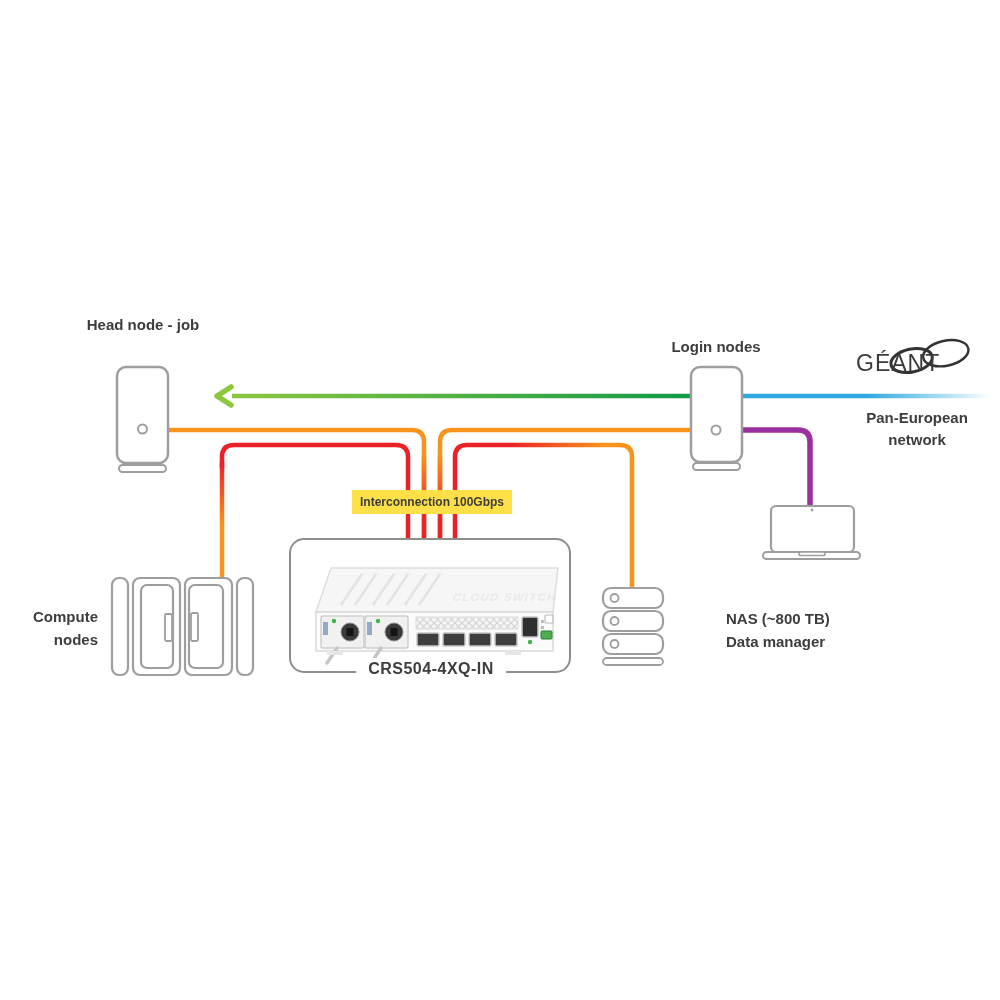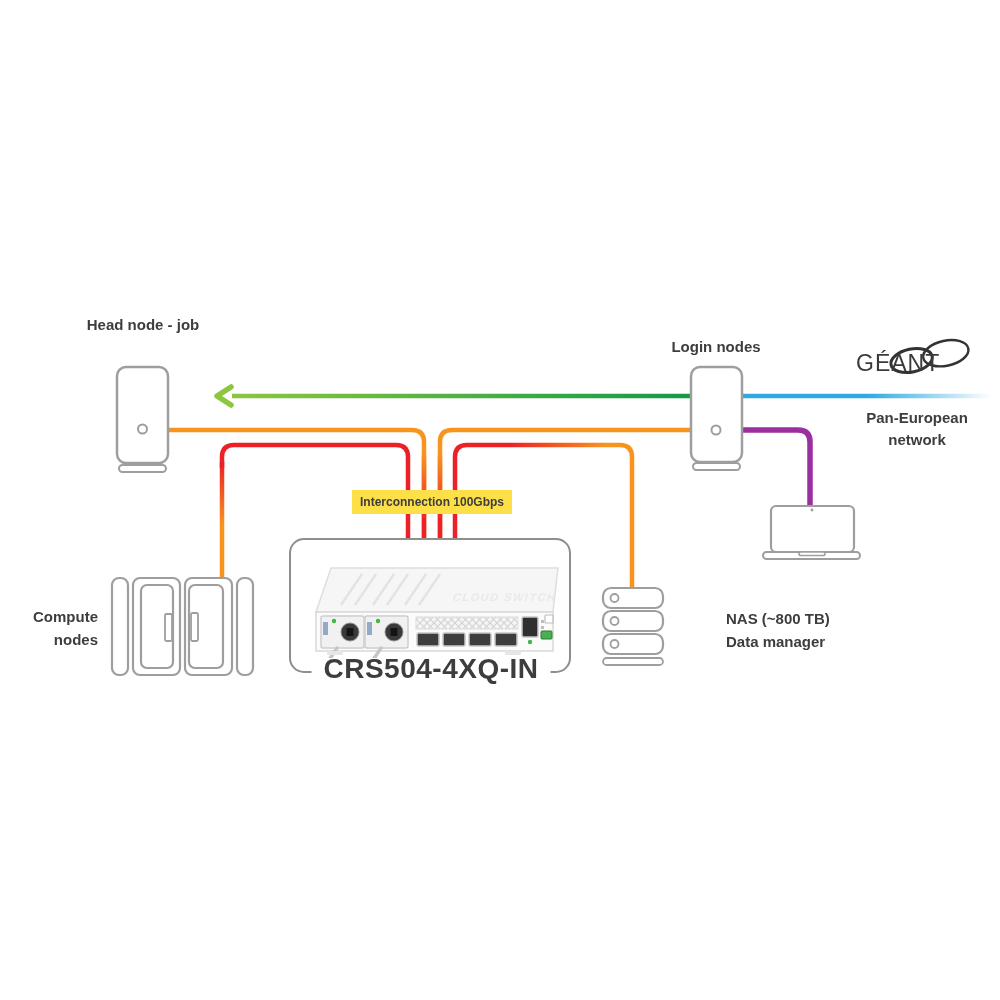--- a/index.html
+++ b/index.html
@@ -20,21 +20,21 @@
   #lbl-geant{
     left:856px;top:352px;font-weight:normal;font-size:23px;letter-spacing:1px;color:#3a3a3a;
   }
   #lbl-pan{left:817px;top:407px;width:200px;}
   #lbl-inter{
     left:432px;top:490px;transform:translateX(-50%);
     background:#fde047;padding:1px 8px;font-size:12px;
   }
   #lbl-crs{
     left:431px;top:658px;transform:translateX(-50%);
-    background:#fff;padding:0 12px;font-size:28px;letter-spacing:0.5px;
+    background:#fff;padding:0 12px;font-size:16px;letter-spacing:0.5px;
   }
   #lbl-compute{left:-2px;top:605px;width:100px;line-height:23px;}
   #lbl-nas{left:720px;top:607px;line-height:23px;margin-left:6px;}
 </style>
 </head>
 <body>
 
 <div id="canvas">
 
 <svg id="diagram-svg" width="1000" height="1000" viewBox="0 0 1000 1000">

